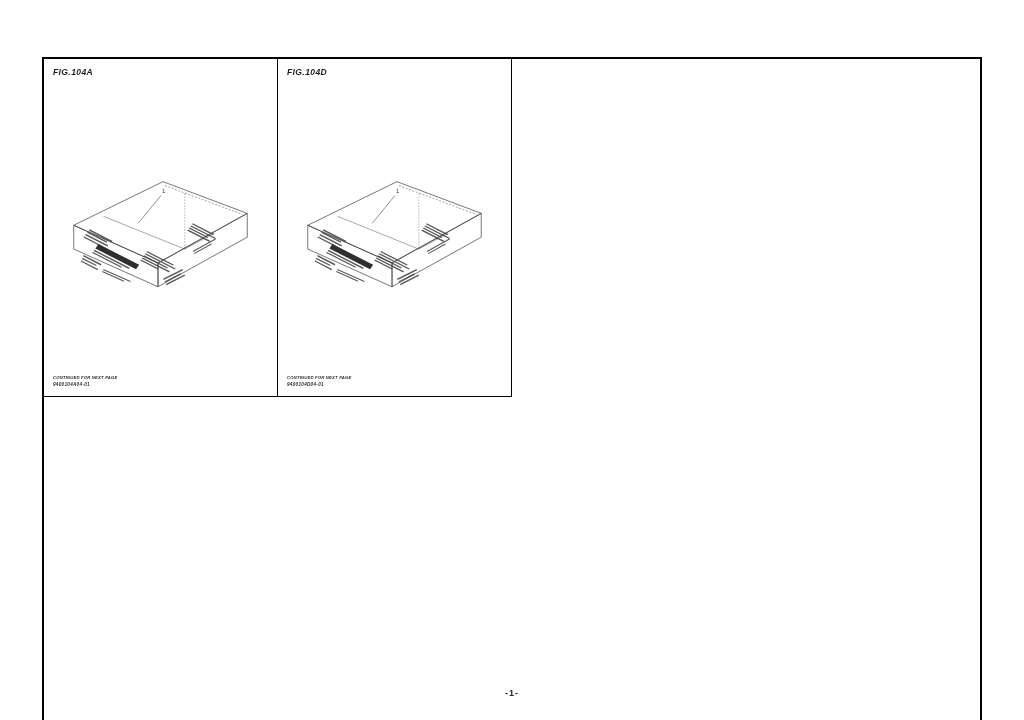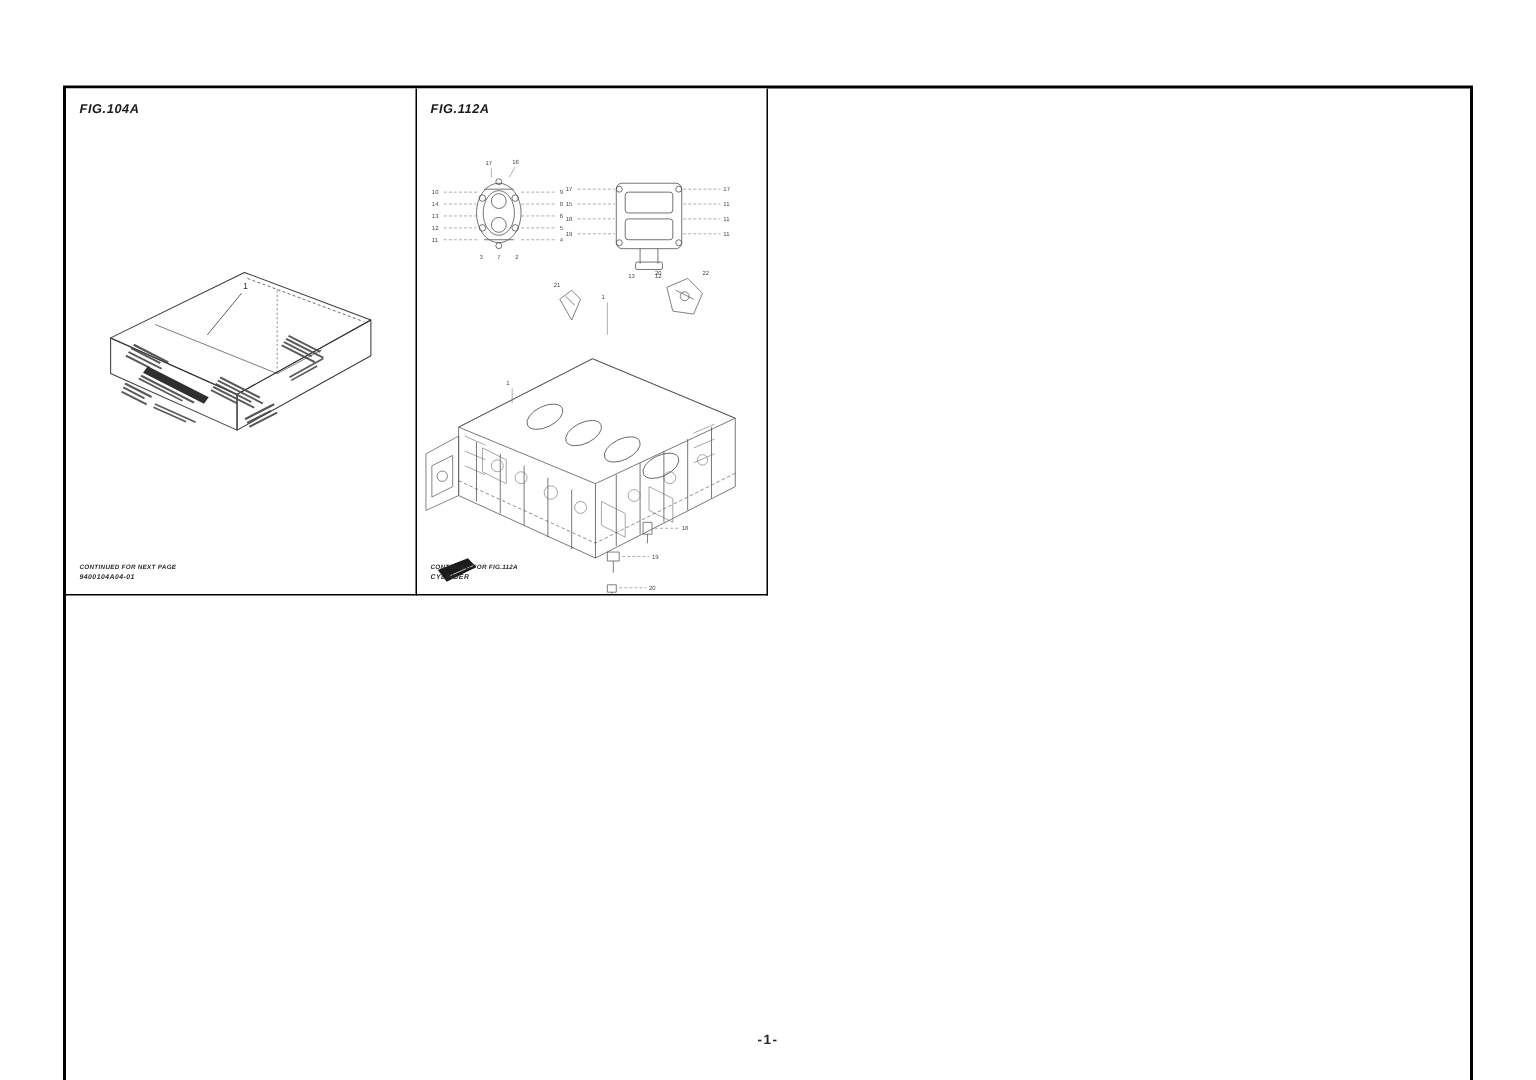--- a/index.html
+++ b/index.html
@@ -59,33 +59,33 @@
         </svg>
       </div>
       <div class="caption">
         <div>CONTINUED FOR NEXT PAGE</div>
         <div class="c2">9400104A04-01</div>
       </div>
     </div>
 
 
 
-
     <div class="cell">
-      <div class="fig-label">FIG.112A</div>
+      <div class="fig-label">FIG.104D</div>
       <div class="art">
         <svg viewBox="0 0 235 308" preserveAspectRatio="xMidYMid meet">
-          <use href="#engine-art" x="0" y="0"></use>
+          <use href="#carton-art" x="0" y="0"></use>
         </svg>
       </div>
       <div class="caption">
-        <div>CONTINUED FOR FIG.112A</div>
-        <div class="c2">CYLINDER</div>
+        <div>CONTINUED FOR NEXT PAGE</div>
+        <div class="c2">9400104D04-01</div>
       </div>
     </div>
+
 
 
 
 
   </div>
 
   <div class="footer">-1-</div>
 
   <svg width="0" height="0" style="position:absolute" aria-hidden="true">
     <defs>

